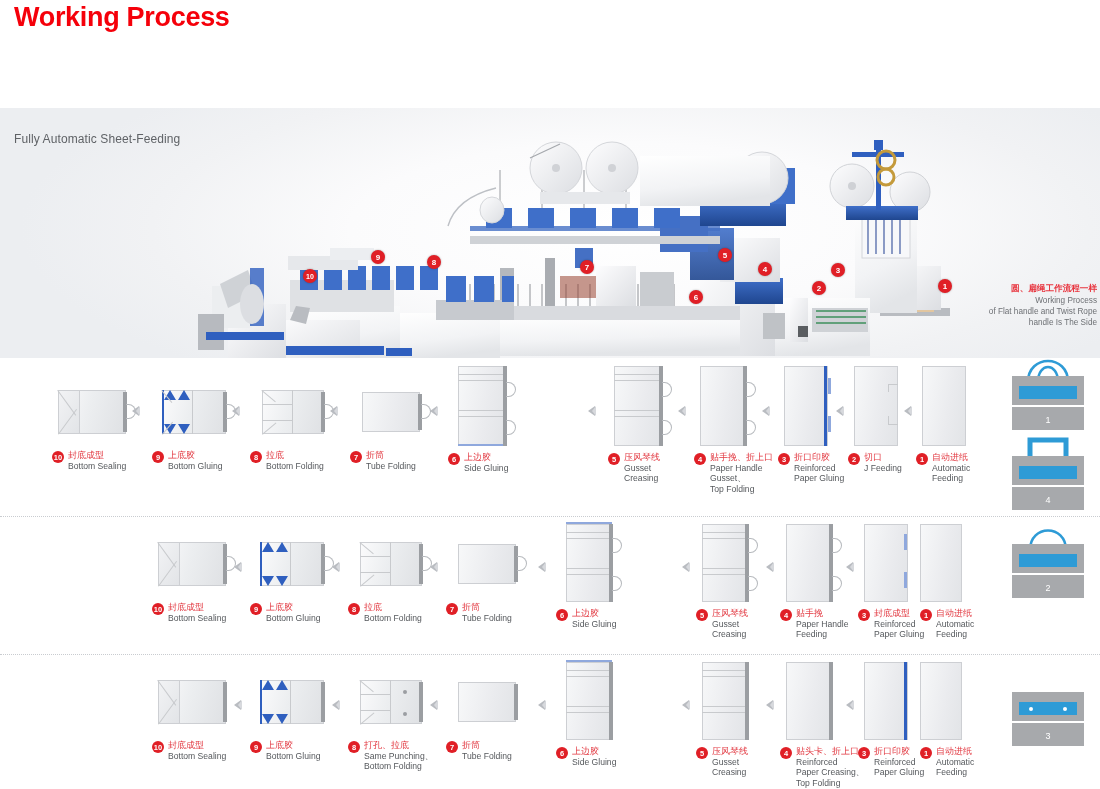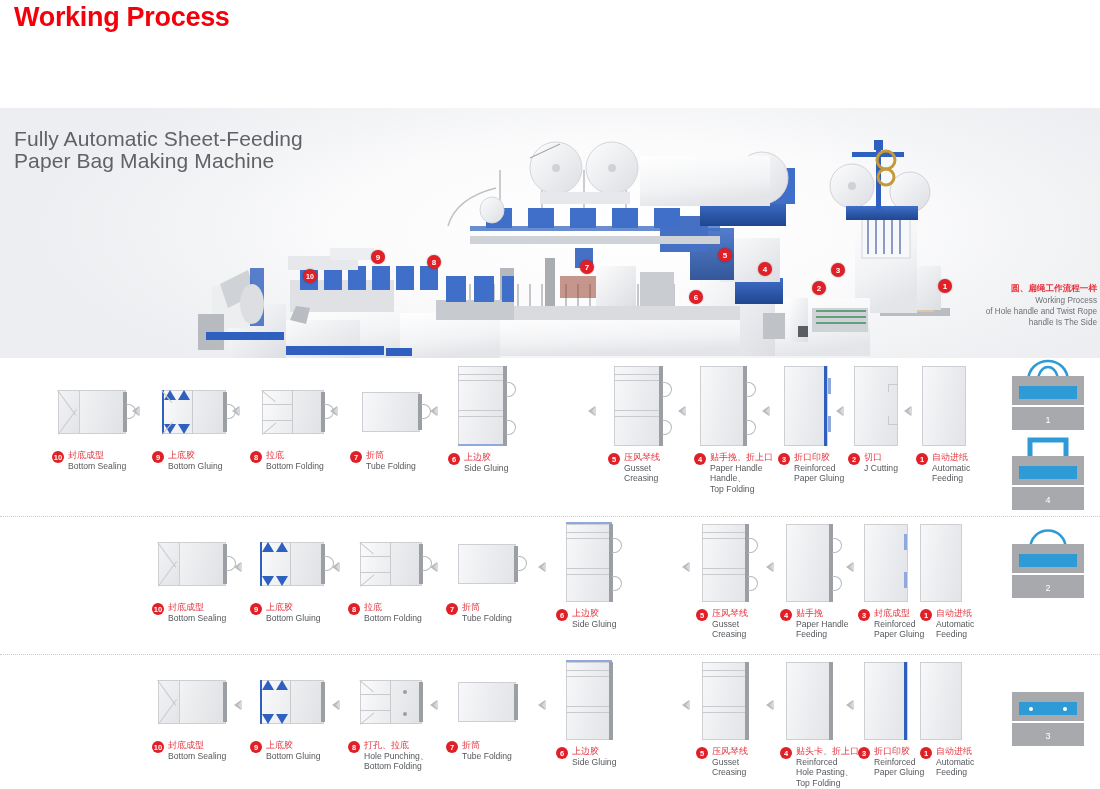--- a/index.html
+++ b/index.html
@@ -21,21 +21,21 @@
   
   .machine-panel {
     position: absolute; left: 0; top: 108px;
     width: 1100px; height: 250px;
     background:
       radial-gradient(ellipse 600px 190px at 620px 120px, #ffffff 0%, #fbfbfc 45%, #f1f2f4 78%, #eceef1 100%);
     overflow: hidden;
   }
   .machine-name {
     position: absolute; left: 14px; top: 20px;
-    font-size: 21px; line-height: 22px; color: #5f6266;
+    font-size: 12px; line-height: 22px; color: #5f6266;
     letter-spacing: 0.1px;
   }
   .rope-note {
     position: absolute; left: 985px; top: 175px;
     width: 112px; text-align: right;
     font-size: 8.2px; line-height: 11px; color: #6d7074;
   }
   .rope-note .cn { color: #e8353f; font-size: 8.6px; font-weight: bold;
      display: block; margin-bottom: 1px; }
 
@@ -147,21 +147,20 @@
 <body>
 
 <div id="page">
 
   <div class="page-title">Working Process</div>
 
   <div class="machine-panel">
 
     <div class="machine-name">
       <div>Fully Automatic Sheet-Feeding</div>
-      <div>Paper Bag Making Machine</div>
     </div>
 
     <svg class="machine-art" viewBox="0 0 1100 250">
       <defs>
         <linearGradient id="wht" x1="0" y1="0" x2="0.3" y2="1">
           <stop offset="0%" stop-color="#ffffff"></stop>
             <stop offset="65%" stop-color="#f2f3f5"></stop>
             <stop offset="100%" stop-color="#e3e5e8"></stop>
         </linearGradient>
         <linearGradient id="wht2" x1="0" y1="0" x2="1" y2="1">
@@ -315,21 +314,21 @@
     <div class="badge" style="left:718px;top:140px;">5</div>
     <div class="badge" style="left:689px;top:182px;">6</div>
     <div class="badge" style="left:580px;top:152px;">7</div>
     <div class="badge" style="left:427px;top:147px;">8</div>
     <div class="badge" style="left:371px;top:142px;">9</div>
     <div class="badge small" style="left:303px;top:161px;">10</div>
 
     <div class="rope-note">
       <span class="cn">圆、扁绳工作流程一样</span>
       <span>Working Process</span><br>
-      <span>of Hole handle and Twist Rope</span><br>
+      <span>of Flat handle and Twist Rope</span><br>
       <span>handle Is The Side</span>
     </div>
   </div>
 
   <div class="row" style="top:358px;height:158px;">
 
     <div class="stage" style="left:52px;top:10px;width:100px;">
       <div class="stage-art">
         <div class="panel" style="left:6px;top:22px;width:68px;height:44px;"></div>
         <div class="panel" style="left:6px;top:22px;width:22px;height:44px;background:linear-gradient(120deg,#f2f3f5,#e2e4e7);"></div>
@@ -460,21 +459,21 @@
         <div class="panel flat" style="left:6px;top:12px;width:46px;height:80px;"></div>
         <div class="side-dark" style="left:49px;top:12px;height:80px;"></div>
         <div class="handle-loop" style="left:52px;top:28px;"></div>
         <div class="handle-loop" style="left:52px;top:66px;"></div>
       </div>
       <div class="stage-label" style="margin-top:6px;">
         <span class="lbl-badge">4</span>
         <span class="lbl-text">
           <span class="lbl-cn">贴手挽、折上口</span>
           <span class="lbl-en">Paper Handle</span>
-          <span class="lbl-en">Handle、</span>
+          <span class="lbl-en">Gusset、</span>
           <span class="lbl-en">Top Folding</span>
         </span>
       </div>
     </div>
     <div class="arrow" style="left:762px;top:48px;"></div>
 
     <div class="stage" style="left:778px;top:-4px;width:100px;">
       <div class="stage-art" style="height:92px;">
         <div class="panel flat" style="left:6px;top:12px;width:44px;height:80px;"></div>
         <div class="glue-blue" style="left:46px;top:12px;width:3px;height:80px;"></div>
@@ -497,21 +496,21 @@
         <div class="panel flat" style="left:6px;top:12px;width:44px;height:80px;"></div>
         <div class="crease" style="left:40px;top:30px;width:10px;"></div>
         <div class="creaseV" style="left:40px;top:30px;height:8px;"></div>
         <div class="crease" style="left:40px;top:70px;width:10px;"></div>
         <div class="creaseV" style="left:40px;top:62px;height:8px;"></div>
       </div>
       <div class="stage-label" style="margin-top:6px;">
         <span class="lbl-badge">2</span>
         <span class="lbl-text">
           <span class="lbl-cn">切口</span>
-          <span class="lbl-en">J Cutting</span>
+          <span class="lbl-en">J Feeding</span>
         </span>
       </div>
     </div>
     <div class="arrow" style="left:904px;top:48px;"></div>
 
     <div class="stage" style="left:916px;top:-4px;width:90px;">
       <div class="stage-art" style="height:92px;">
         <div class="panel flat" style="left:6px;top:12px;width:44px;height:80px;"></div>
       </div>
       <div class="stage-label" style="margin-top:6px;">
@@ -790,21 +789,21 @@
         <div class="crease" style="left:12px;top:14px;width:18px;transform:rotate(40deg);transform-origin:left top;"></div>
         <div class="crease" style="left:12px;top:58px;width:18px;transform:rotate(-40deg);transform-origin:left top;"></div>
         <div class="side-dark" style="left:71px;top:16px;height:40px;"></div>
         <div style="position:absolute;left:55px;top:24px;width:4px;height:4px;border-radius:50%;background:#9b9ea2;"></div>
         <div style="position:absolute;left:55px;top:46px;width:4px;height:4px;border-radius:50%;background:#9b9ea2;"></div>
       </div>
       <div class="stage-label">
         <span class="lbl-badge">8</span>
         <span class="lbl-text">
           <span class="lbl-cn">打孔、拉底</span>
-          <span class="lbl-en">Hole Punching、</span>
+          <span class="lbl-en">Same Punching、</span>
           <span class="lbl-en">Bottom Folding</span>
         </span>
       </div>
     </div>
     <div class="arrow" style="left:430px;top:40px;"></div>
 
     <div class="stage" style="left:446px;top:6px;width:100px;">
       <div class="stage-art" style="height:70px;">
         <div class="panel flat" style="left:12px;top:16px;width:58px;height:40px;"></div>
         <div class="side-dark" style="left:68px;top:18px;height:36px;"></div>
@@ -862,21 +861,21 @@
     <div class="stage" style="left:780px;top:-8px;width:100px;">
       <div class="stage-art" style="height:88px;">
         <div class="panel flat" style="left:6px;top:10px;width:46px;height:78px;"></div>
         <div class="side-dark" style="left:49px;top:10px;height:78px;"></div>
       </div>
       <div class="stage-label" style="margin-top:6px;">
         <span class="lbl-badge">4</span>
         <span class="lbl-text">
           <span class="lbl-cn">贴头卡、折上口</span>
           <span class="lbl-en">Reinforced</span>
-          <span class="lbl-en">Hole Pasting、</span>
+          <span class="lbl-en">Paper Creasing、</span>
           <span class="lbl-en">Top Folding</span>
         </span>
       </div>
     </div>
     <div class="arrow" style="left:846px;top:40px;"></div>
 
     <div class="stage" style="left:858px;top:-8px;width:100px;">
       <div class="stage-art" style="height:88px;">
         <div class="panel flat" style="left:6px;top:10px;width:44px;height:78px;"></div>
         <div class="glue-blue" style="left:46px;top:10px;width:3px;height:78px;"></div>

